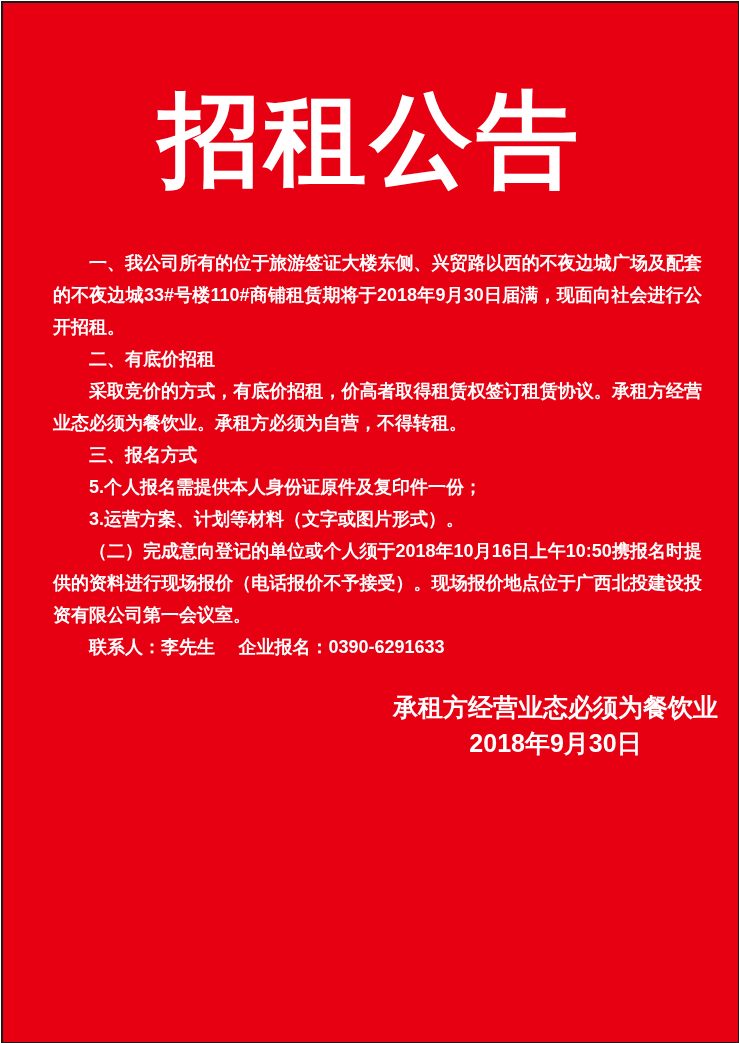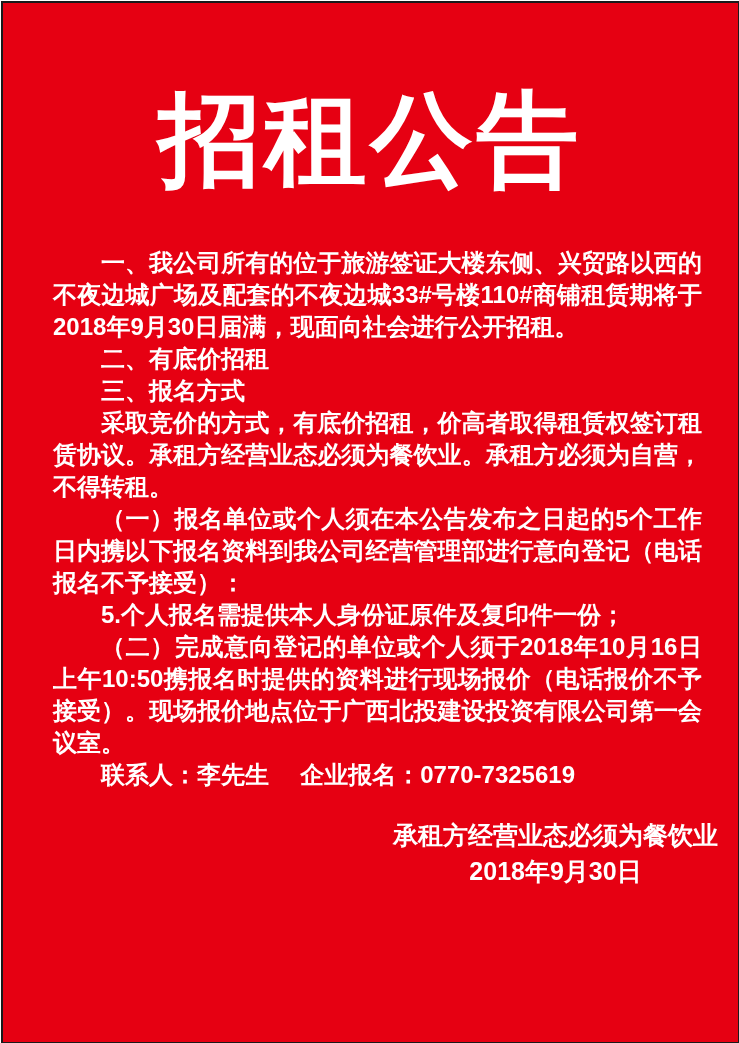--- a/index.html
+++ b/index.html
@@ -26,21 +26,21 @@
     font-size: 102px;
     line-height: 112px;
     letter-spacing: 4px;
     color: var(--text-color, #ffffff);
   }
   .body-block {
     margin-top: 50px;
     padding: 0 36px 0 50px;
     font-family: "Liberation Sans", "DejaVu Sans", sans-serif;
     font-weight: bold;
-    font-size: 24px;
+    font-size: 18px;
     line-height: 32px;
     text-align: justify;
     text-justify: inter-character;
   }
   .para {
     margin: 0;
     text-indent: 2em;
   }
   .contact-gap {
     display: inline-block;
@@ -59,26 +59,26 @@
 </head>
 <body>
 
 <div class="page">
 
   <h1 class="title">招租公告</h1>
 
   <div class="body-block">
     <p class="para">一、我公司所有的位于旅游签证大楼东侧、兴贸路以西的不夜边城广场及配套的不夜边城33#号楼110#商铺租赁期将于2018年9月30日届满，现面向社会进行公开招租。</p>
     <p class="para">二、有底价招租</p>
+    <p class="para">采取竞价的方式，有底价招租，价高者取得租赁权签订租赁协议。承租方经营业态必须为餐饮业。承租方必须为自营，不得转租。</p>
     <p class="para">三、报名方式</p>
-    <p class="para">采取竞价的方式，有底价招租，价高者取得租赁权签订租赁协议。承租方经营业态必须为餐饮业。承租方必须为自营，不得转租。</p>
-    <p class="para">（一）报名单位或个人须在本公告发布之日起的5个工作日内携以下报名资料到我公司经营管理部进行意向登记（电话报名不予接受）：</p>
     <p class="para">5.个人报名需提供本人身份证原件及复印件一份；</p>
+    <p class="para">3.运营方案、计划等材料（文字或图片形式）。</p>
     <p class="para">（二）完成意向登记的单位或个人须于2018年10月16日上午10:50携报名时提供的资料进行现场报价（电话报价不予接受）。现场报价地点位于广西北投建设投资有限公司第一会议室。</p>
-    <p class="para"><span>联系人：</span><span>李先生</span><span class="contact-gap"></span><span>企业报名：</span><span>0770-7325619</span></p>
+    <p class="para"><span>联系人：</span><span>李先生</span><span class="contact-gap"></span><span>企业报名：</span><span>0390-6291633</span></p>
   </div>
 
   <div class="signature">
     <div>承租方经营业态必须为餐饮业</div>
     <div>2018年9月30日</div>
   </div>
 
 </div>
 
 </body></html>

